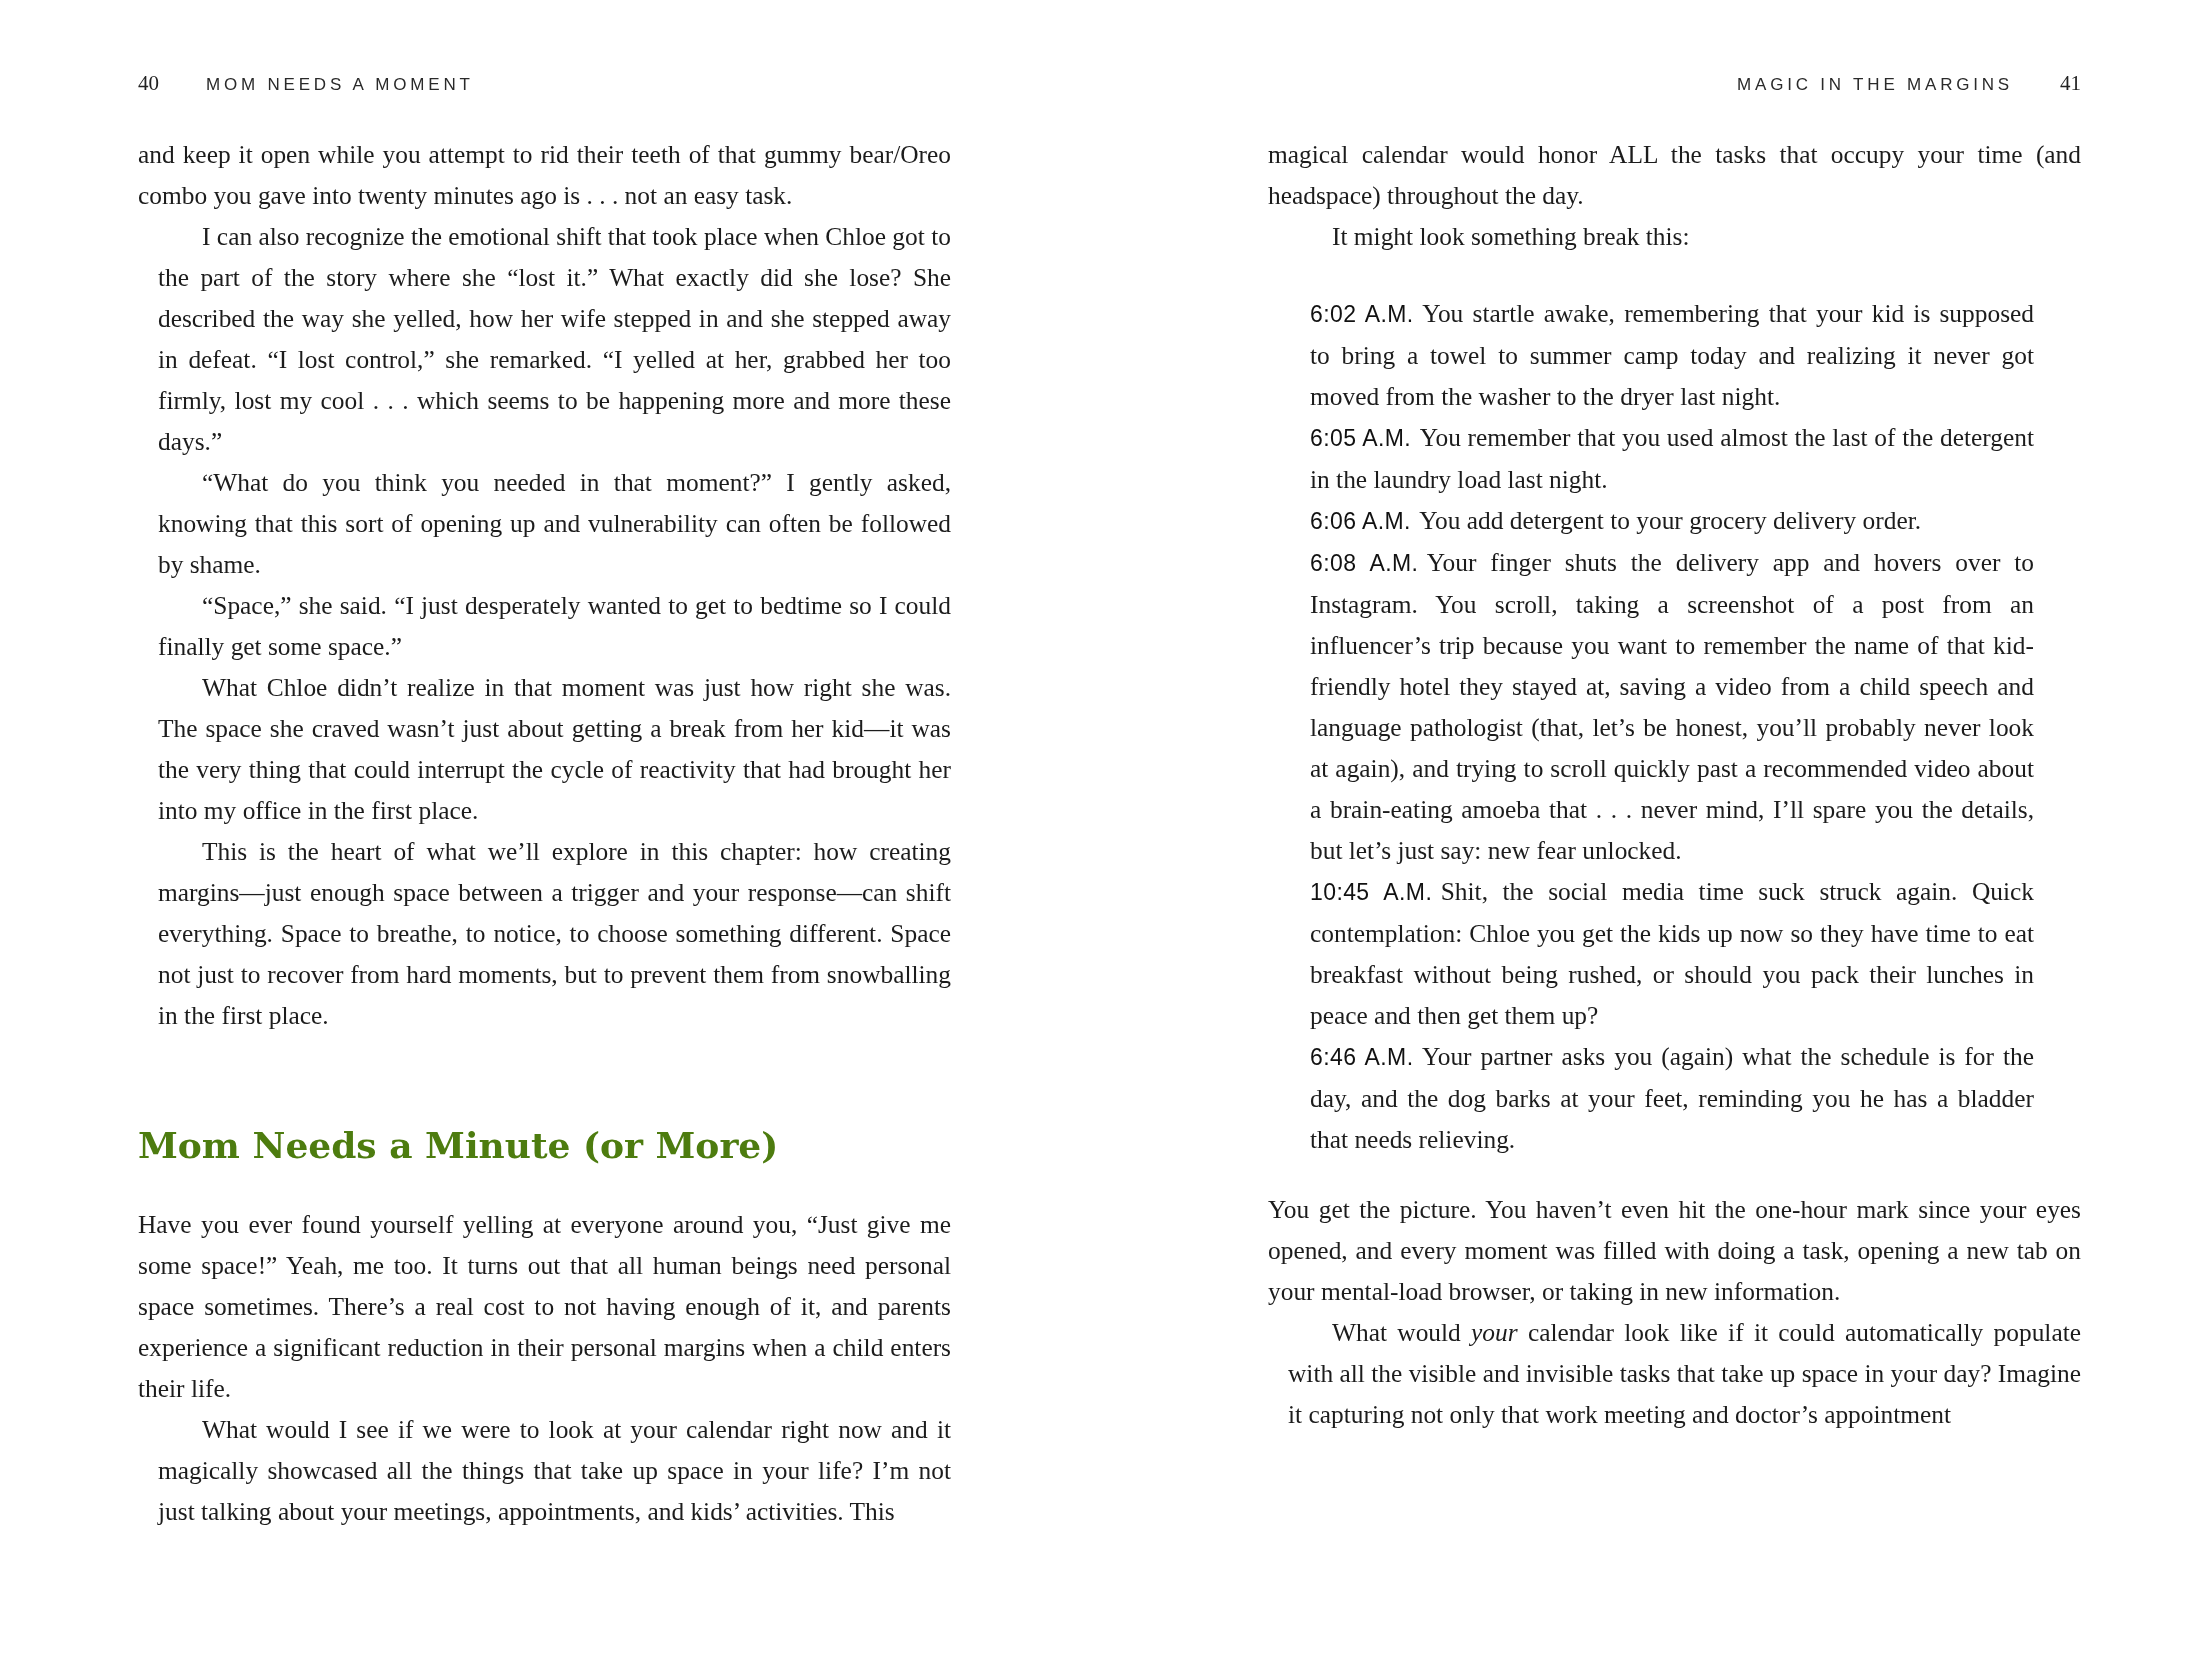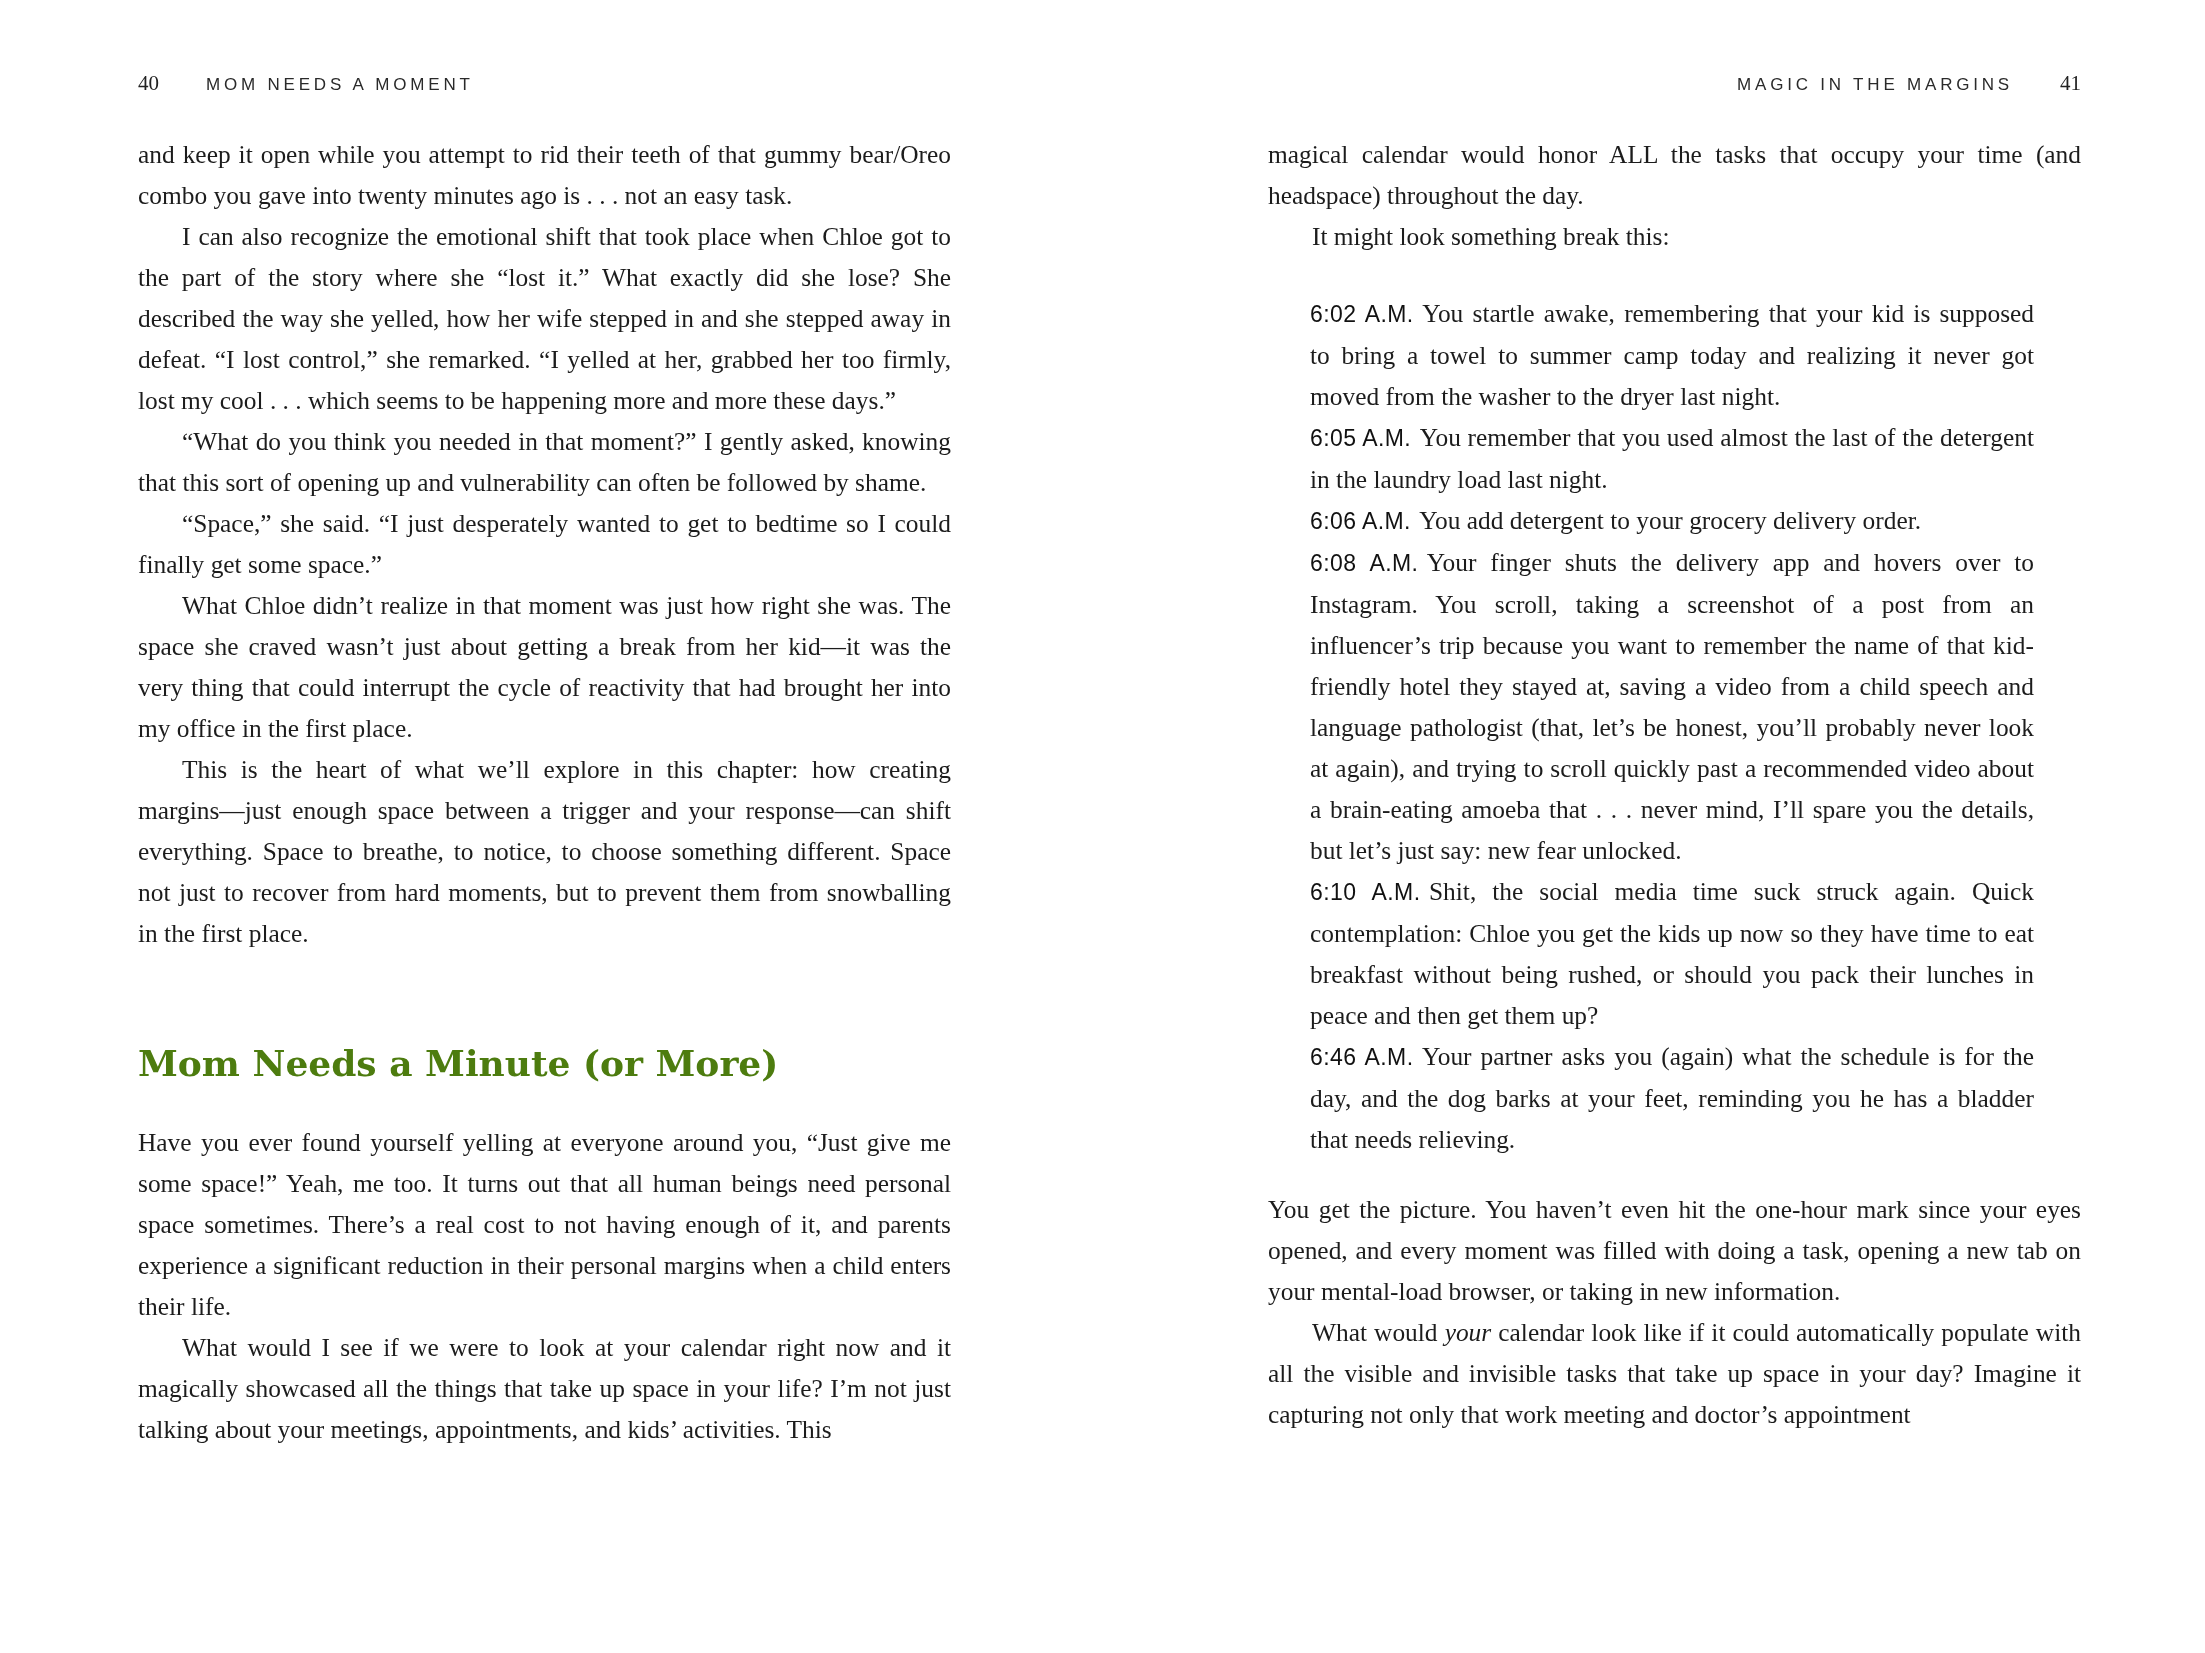--- a/index.html
+++ b/index.html
@@ -54,21 +54,21 @@
     position: absolute;
     top: 134px;
     left: 0;
     width: 813px;
     font-size: 25.4px;
     line-height: 41px;
     text-align: justify;
     color: #1c1c1c;
   }
   .body-col p { margin: 0; }
-  p.indent { text-indent: 44px; }
+  p.indent { text-indent: 44px; margin-left: 20px; }
 
   .section-heading {
     font-family: "DejaVu Serif", serif;
     font-weight: bold;
     font-size: 36px;
     line-height: 1.25;
     margin: 87px 0 36px 0;
     text-align: left;
     color: #4d7c0f;
   }
@@ -131,21 +131,21 @@
         <p class="entry">
           <span class="time">6:05 A.M.</span><span>You remember that you used almost the last of the detergent in the laundry load last night.</span>
         </p>
         <p class="entry">
           <span class="time">6:06 A.M.</span><span>You add detergent to your grocery delivery order.</span>
         </p>
         <p class="entry">
           <span class="time">6:08 A.M.</span><span>Your finger shuts the delivery app and hovers over to Instagram. You scroll, taking a screenshot of a post from an influencer’s trip because you want to remember the name of that kid-friendly hotel they stayed at, saving a video from a child speech and language pathologist (that, let’s be honest, you’ll probably never look at again), and trying to scroll quickly past a recommended video about a brain-eating amoeba that . . . never mind, I’ll spare you the details, but let’s just say: new fear unlocked.</span>
         </p>
         <p class="entry">
-          <span class="time">6:10 A.M.</span><span>Shit, the social media time suck struck again. Quick contemplation: Chloe you get the kids up now so they have time to eat breakfast without being rushed, or should you pack their lunches in peace and then get them up?</span>
+          <span class="time">10:45 A.M.</span><span>Shit, the social media time suck struck again. Quick contemplation: Chloe you get the kids up now so they have time to eat breakfast without being rushed, or should you pack their lunches in peace and then get them up?</span>
         </p>
         <p class="entry">
           <span class="time">6:46 A.M.</span><span>Your partner asks you (again) what the schedule is for the day, and the dog barks at your feet, reminding you he has a bladder that needs relieving.</span>
         </p>
       </div>
 
       <p>You get the picture. You haven’t even hit the one-hour mark since your eyes opened, and every moment was filled with doing a task, opening a new tab on your mental-load browser, or taking in new information.</p>
       <p class="indent">
         <span>What would </span><em>your</em><span> calendar look like if it could automatically populate with all the visible and invisible tasks that take up space in your day? Imagine it capturing not only that work meeting and doctor’s appointment</span>
       </p>

